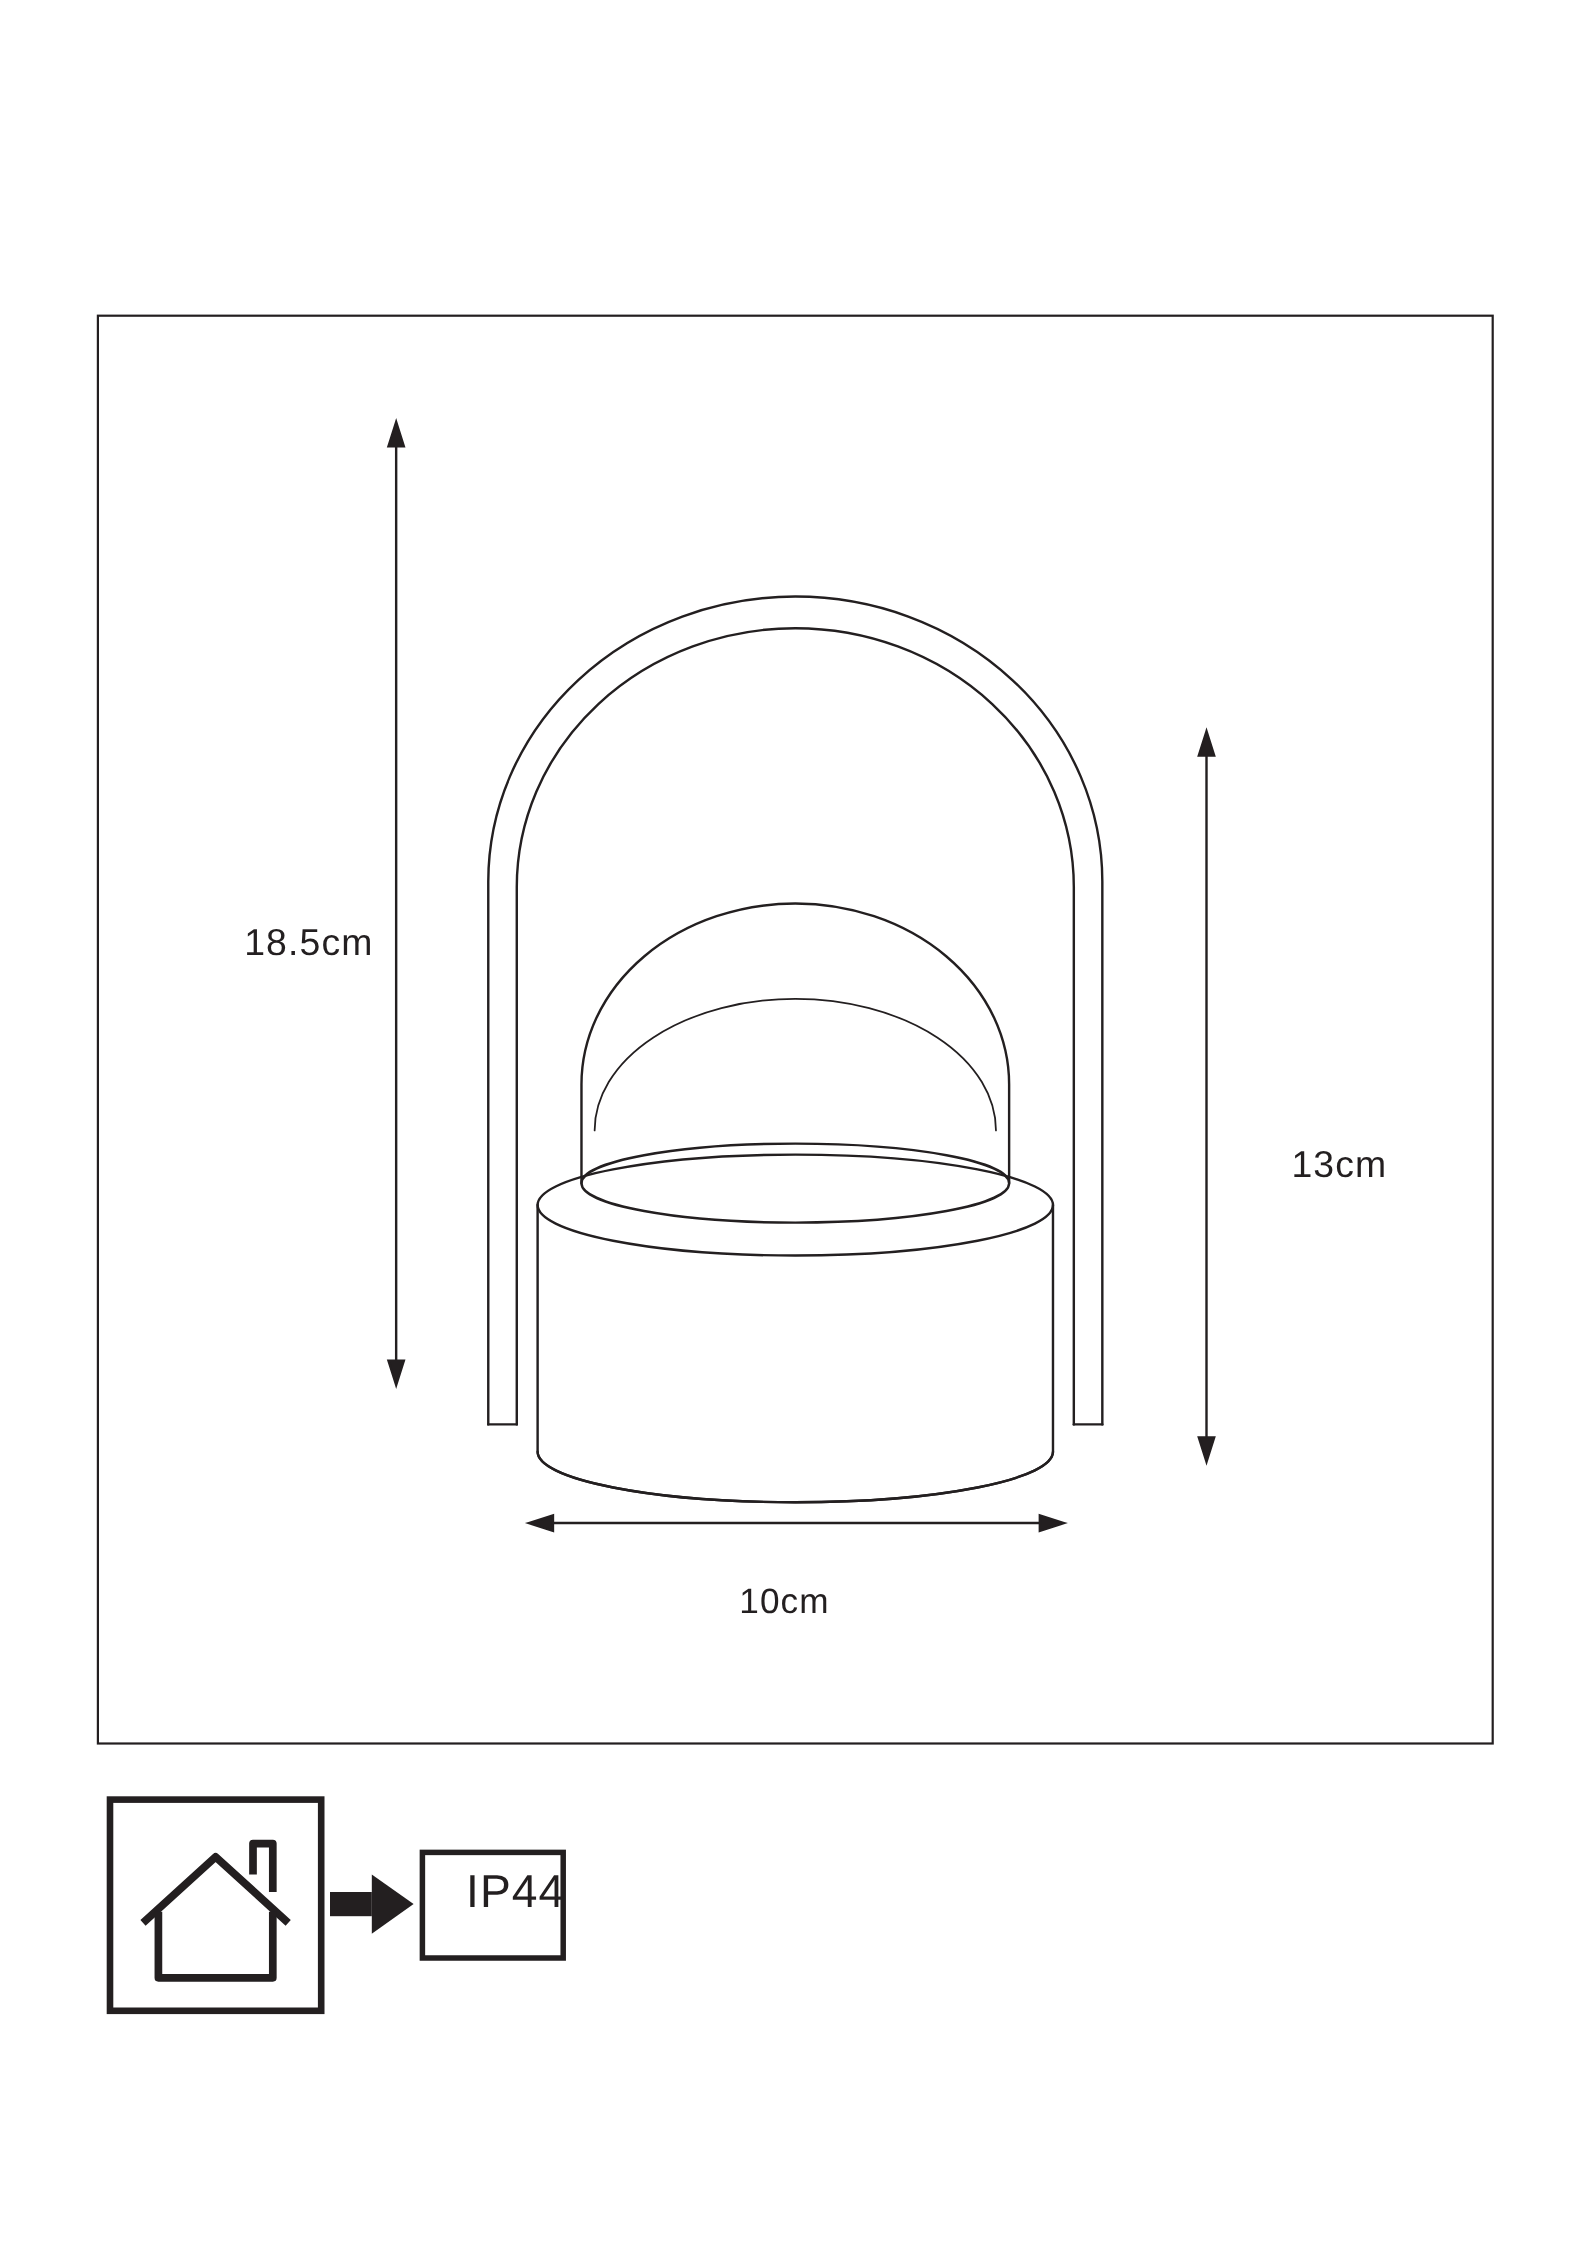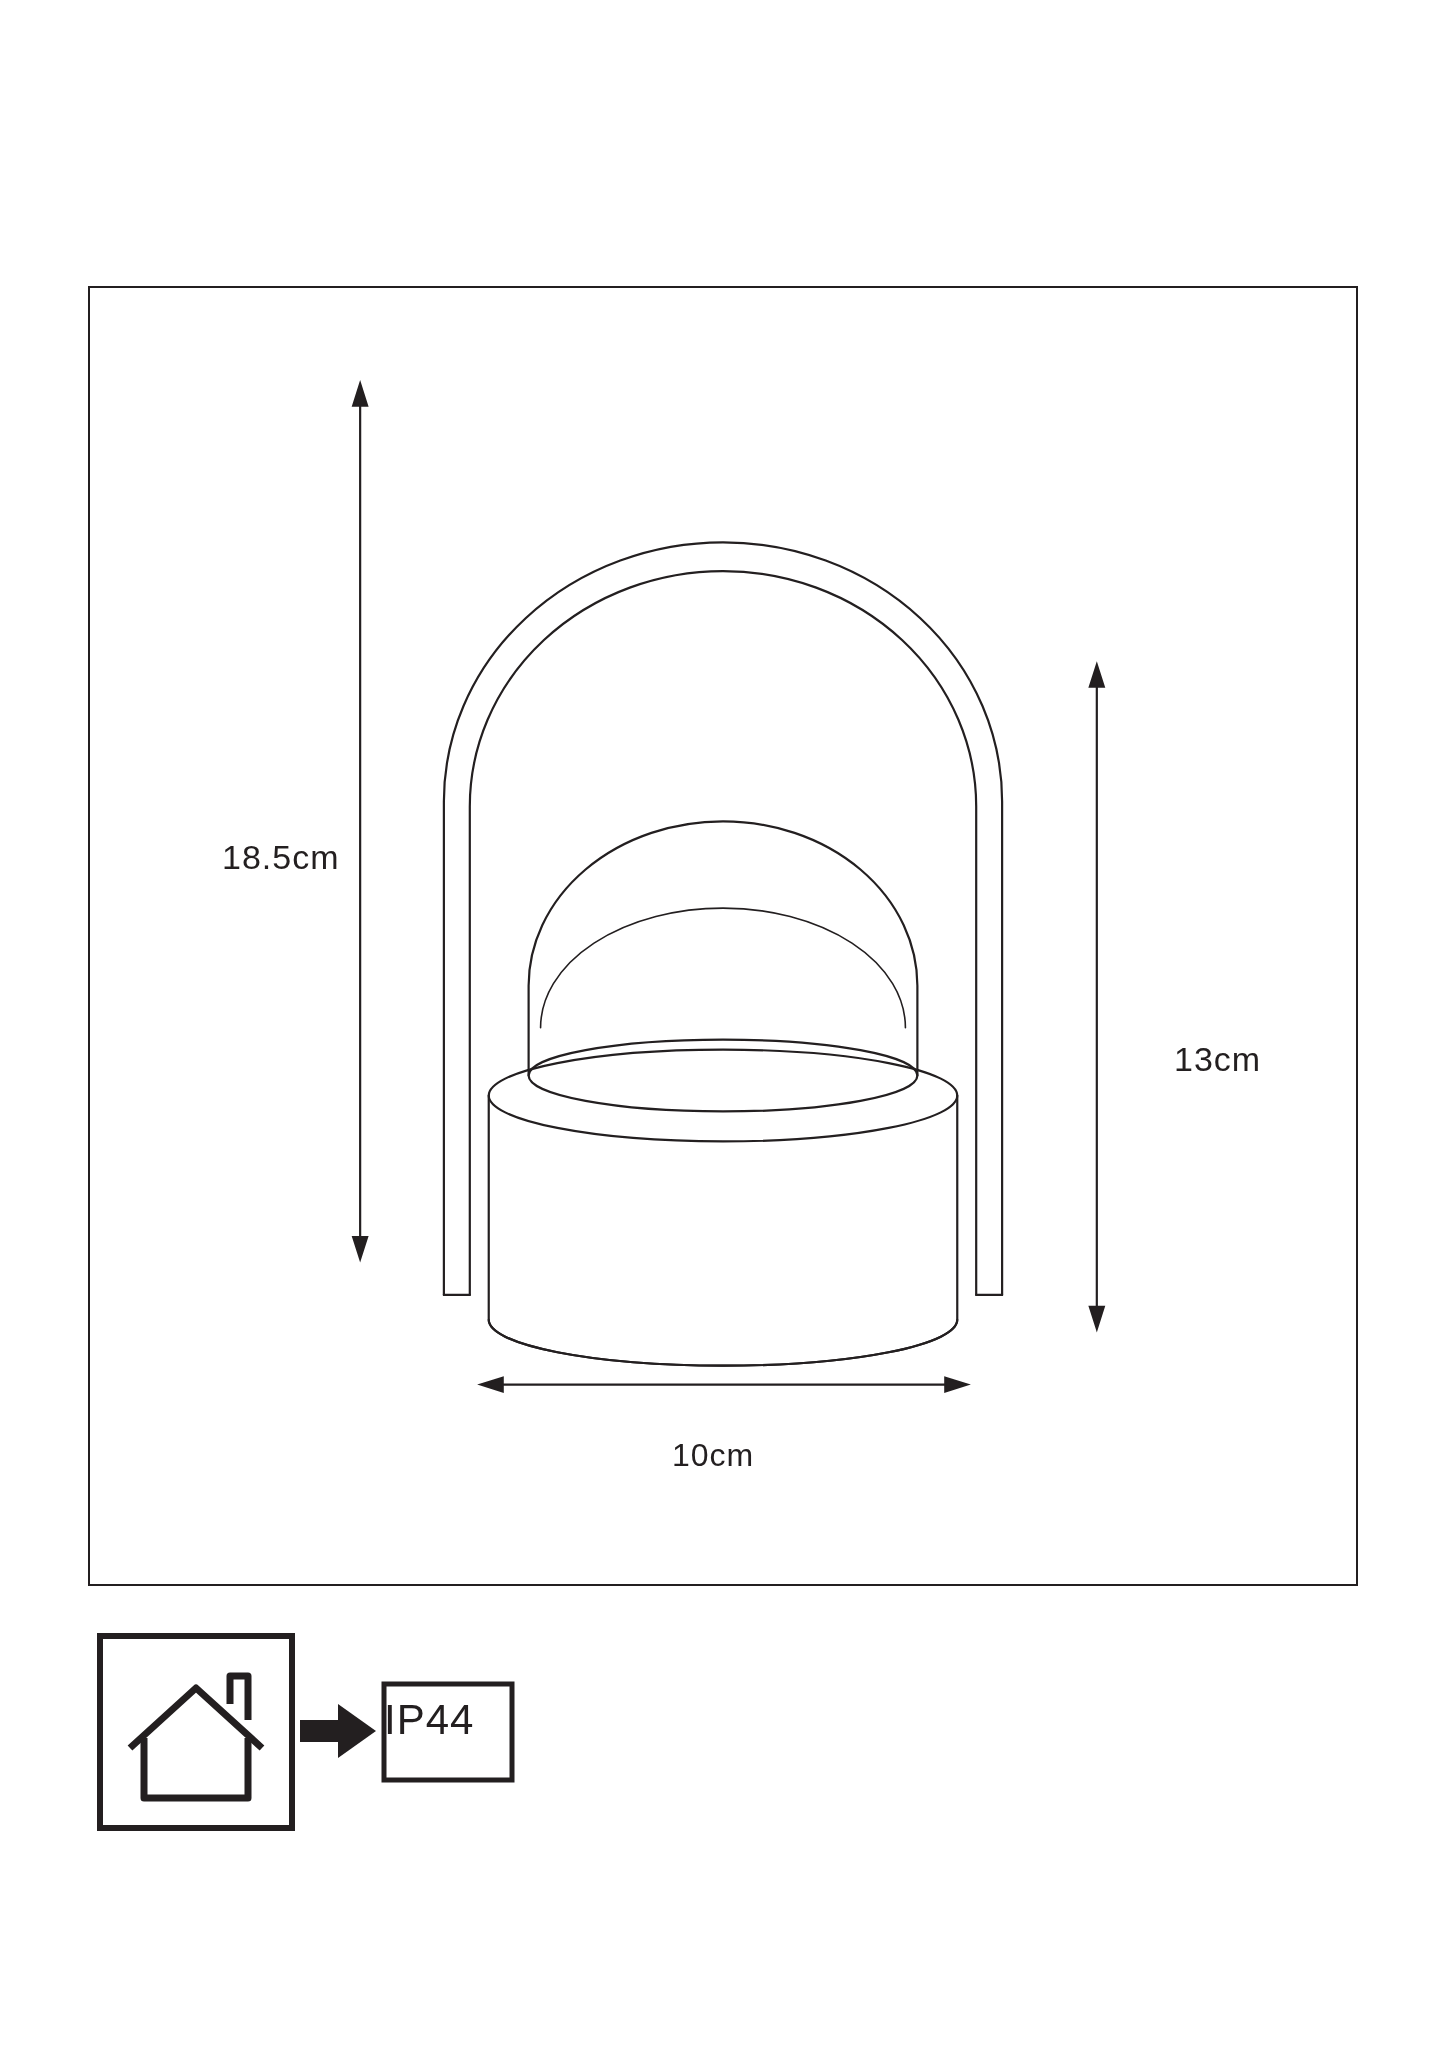--- a/index.html
+++ b/index.html
@@ -75,21 +75,21 @@
     left: 0;
     top: 0;
     width: 100%;
     height: 100%;
   }
   .ip-label {
     position: absolute;
     left: 288px;
     top: 64px;
     width: 130px;
-    text-align: left;
+    text-align: right;
     font-size: 42px;
     letter-spacing: 1px;
     color: #231f20;
     font-family: "Liberation Sans", sans-serif;
   }
 </style>
 </head>
 <body>
 
 <div class="drawing-frame">

